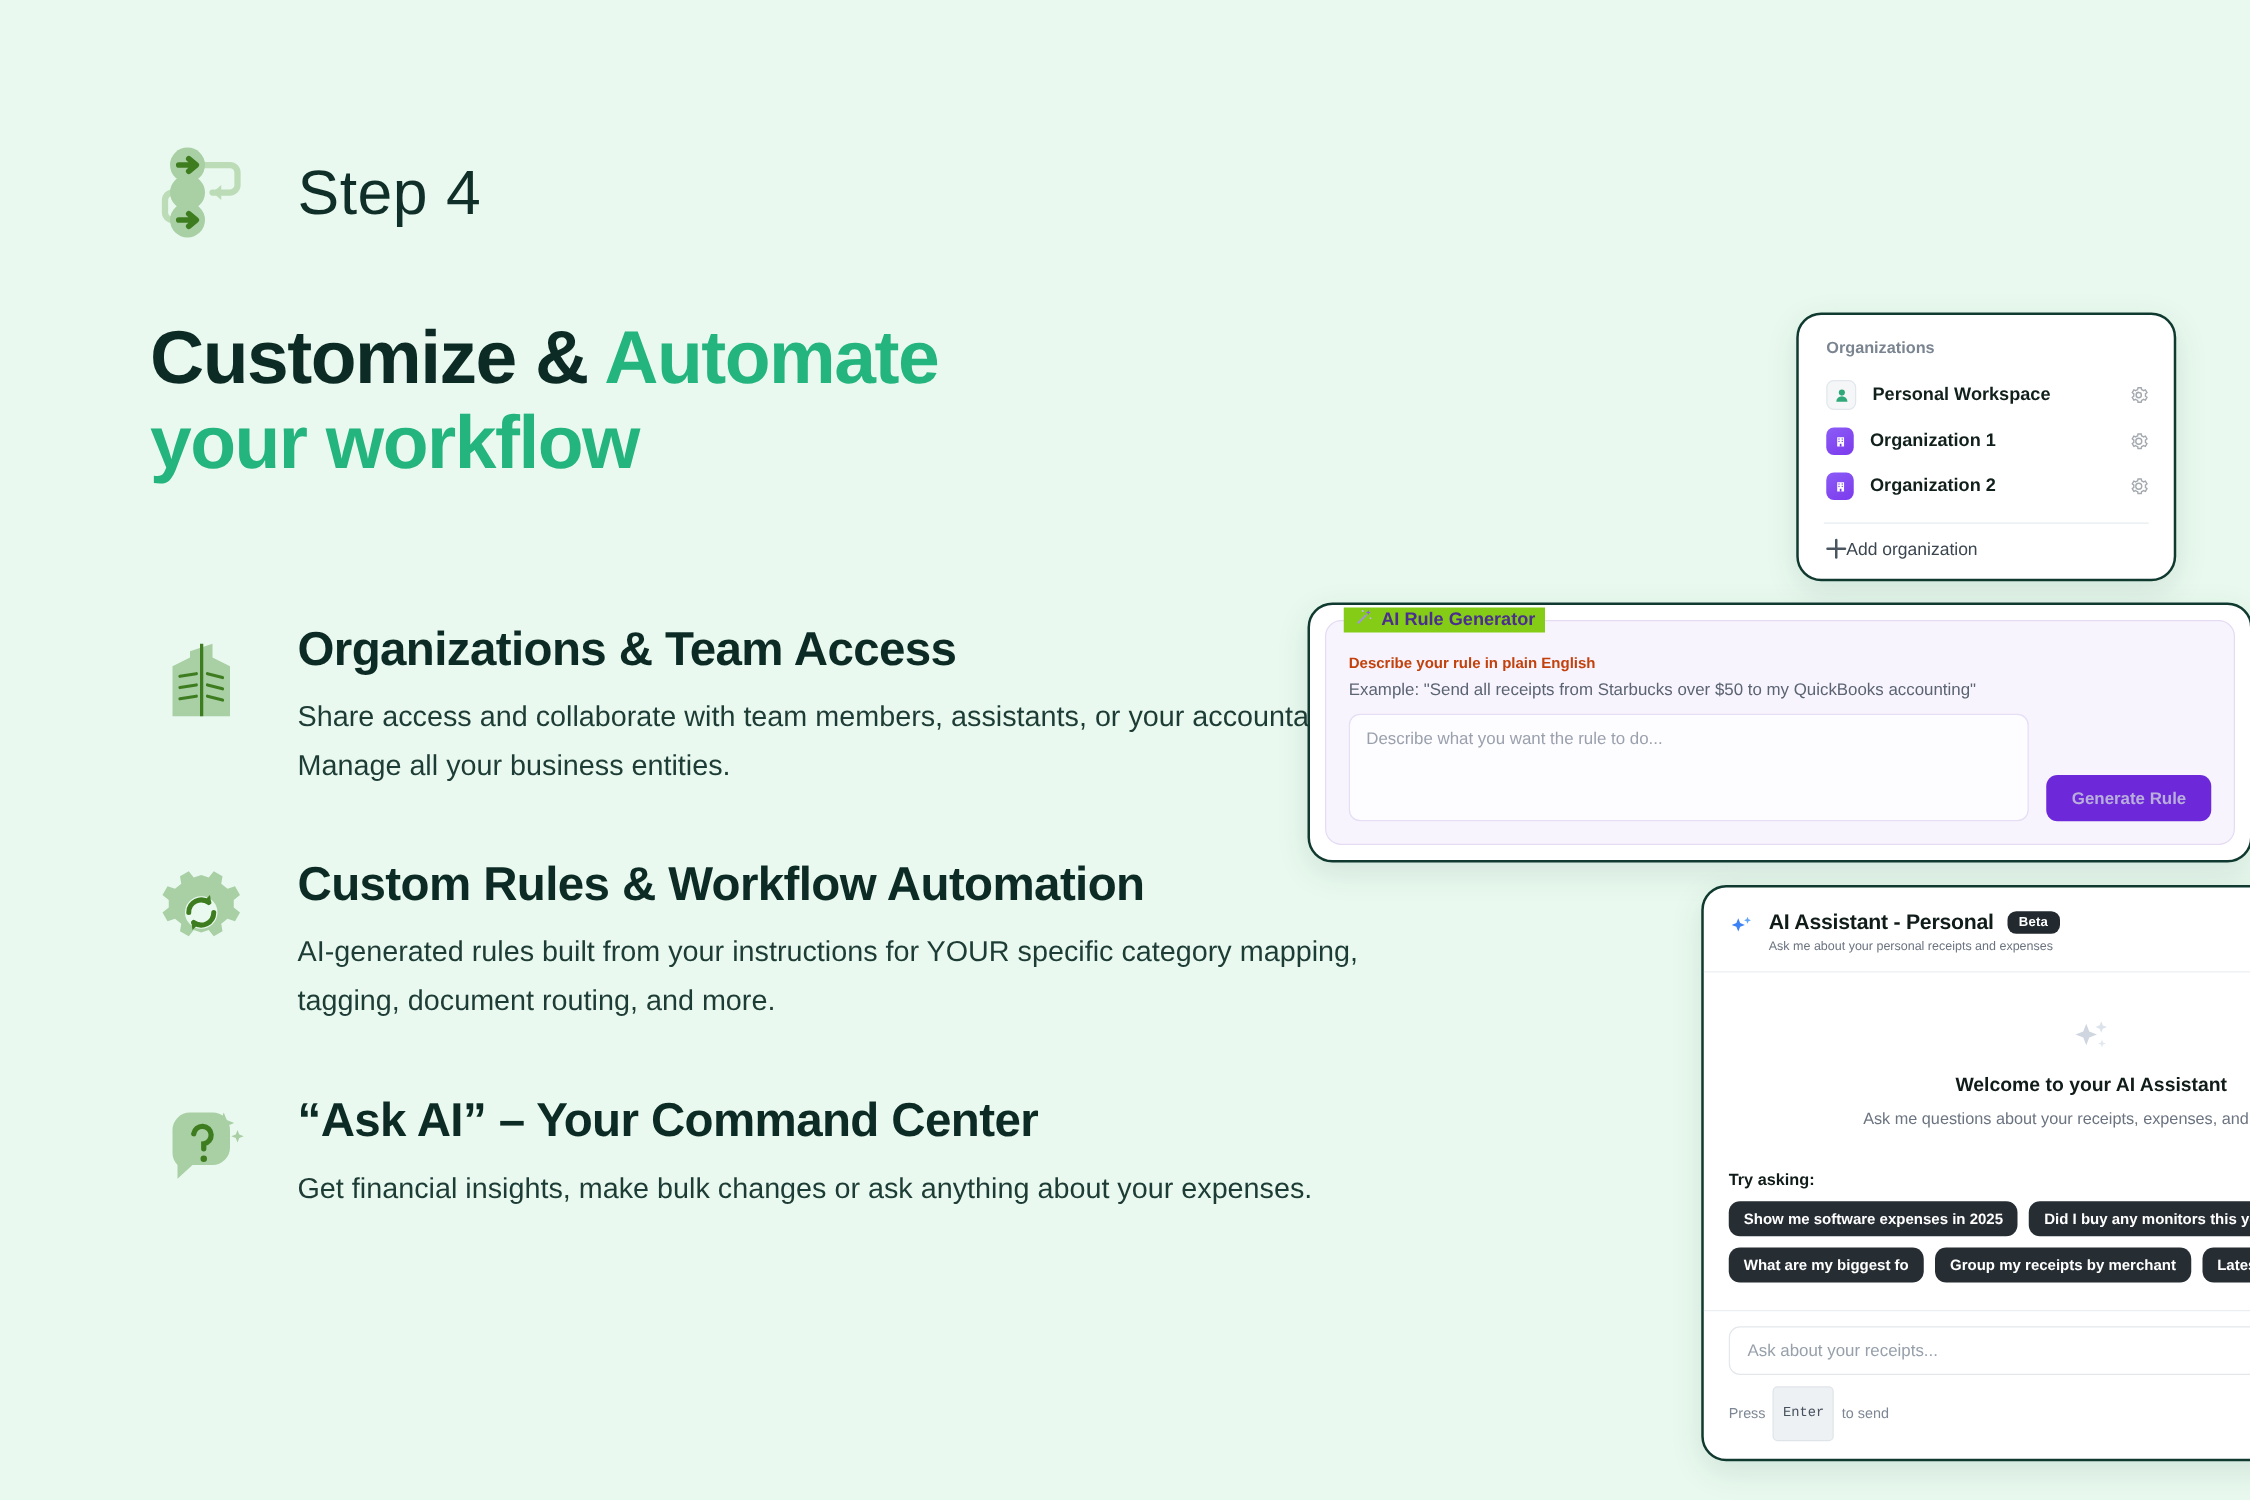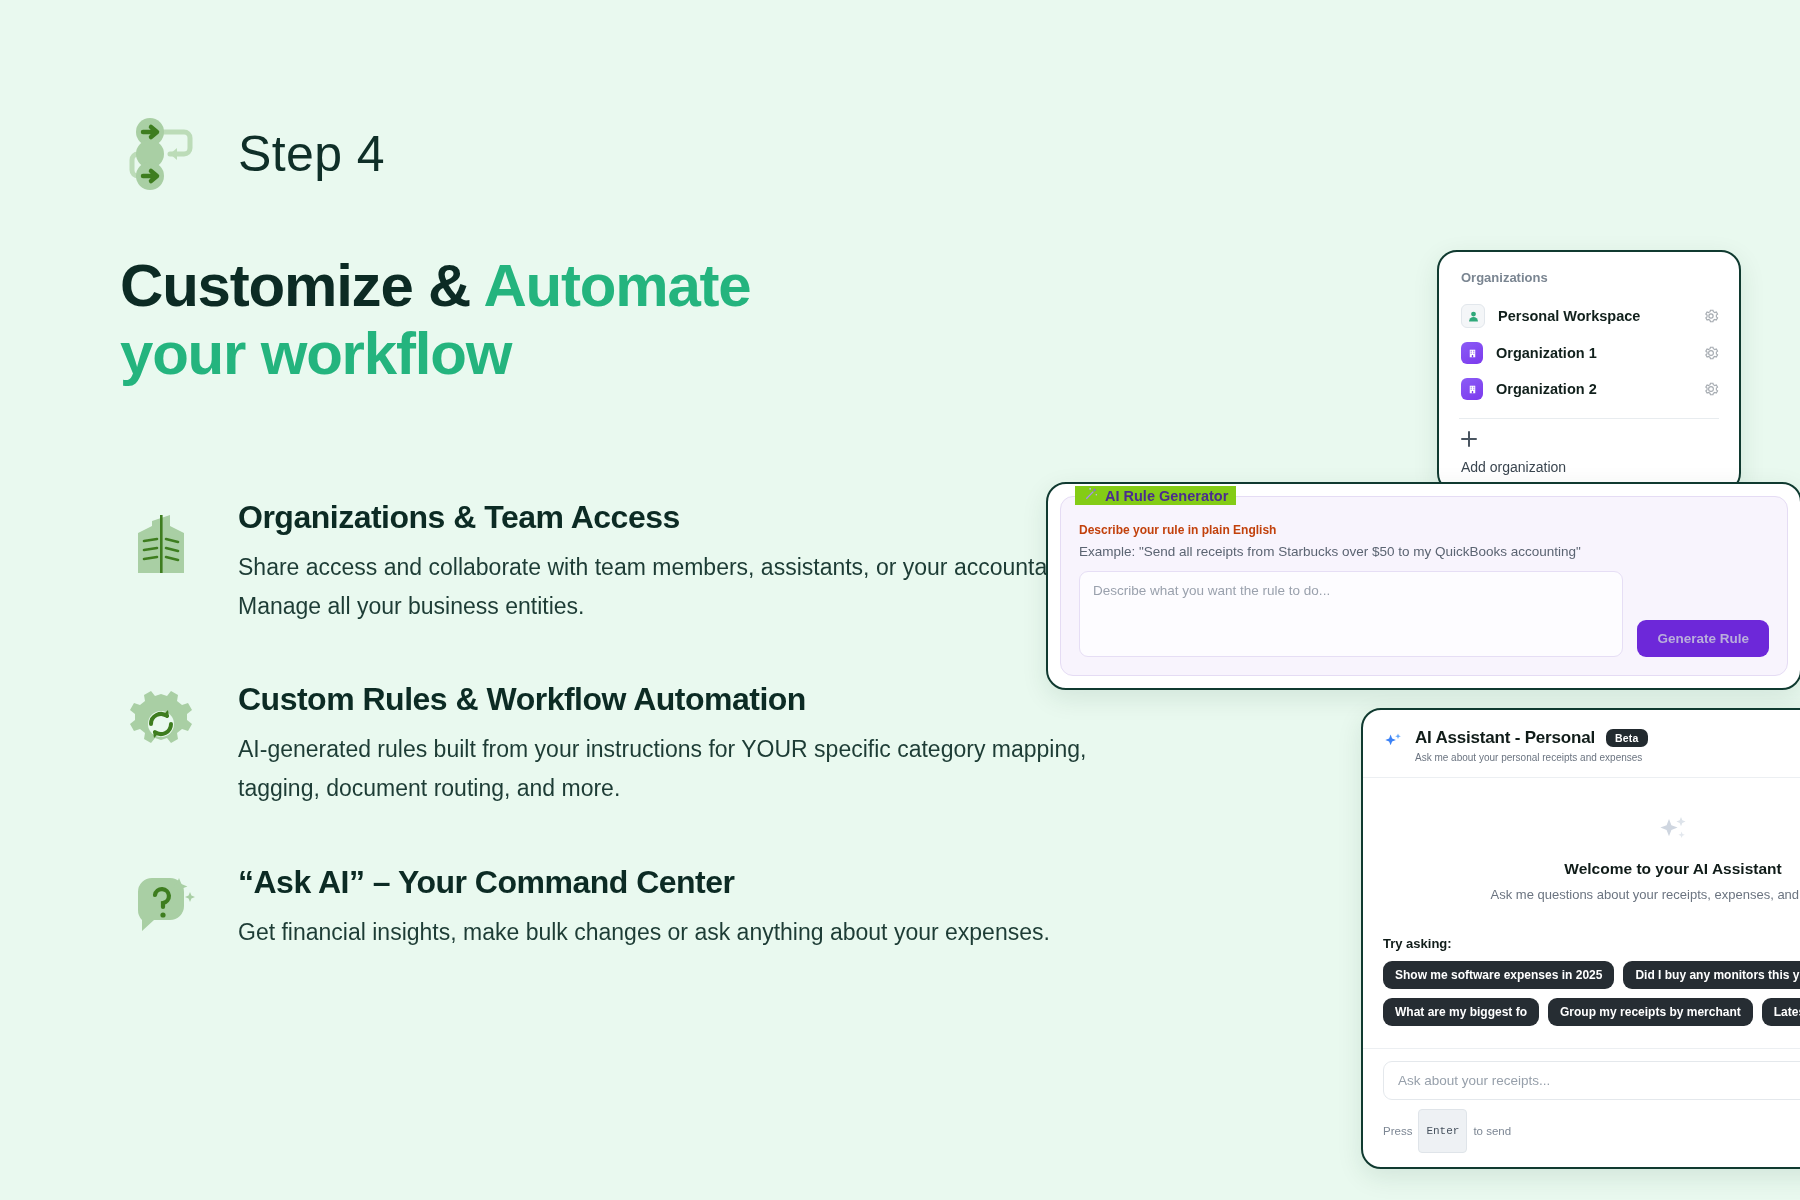--- a/index.html
+++ b/index.html
@@ -19,38 +19,38 @@
   
   .headline{position:absolute;left:120px;top:252px;font-size:60px;line-height:1.14;
     font-weight:800;color:#0c2b24;letter-spacing:-1.2px;max-width:820px;}
   .headline .accent{color:#24b47e;}
 
   
   .features{position:absolute;left:118px;top:495px;width:1010px;}
   .feature{display:flex;gap:34px;margin-bottom:52px;}
   .f-icon{width:86px;height:86px;flex:0 0 86px;position:relative;margin-top:4px;}
   .f-body{padding-top:4px;}
-  .f-title{font-size:32px;font-weight:800;color:#0c2b24;letter-spacing:-.5px;margin-bottom:12px;}
+  .f-title{font-size:38px;font-weight:800;color:#0c2b24;letter-spacing:-.5px;margin-bottom:12px;}
   .f-desc{font-size:23px;line-height:1.68;color:#1d3c35;font-weight:400;max-width:870px;}
 
   
   .ui-card{position:absolute;background:#fff;border:2.5px solid #103a30;border-radius:20px;
     box-shadow:0 8px 26px rgba(12,55,42,.10);}
 
   
   #org-card{left:1437px;top:250px;width:300px;padding:18px 0 14px 0;}
   .org-label{font-size:13px;color:#7a8591;font-weight:600;padding:0 22px 12px 22px;}
   .org-row{display:flex;align-items:center;gap:13px;padding:7px 20px 7px 22px;}
   .org-ico{width:22px;height:22px;border-radius:6px;flex:0 0 22px;display:flex;align-items:center;justify-content:center;}
   .org-ico.personal{background:#f4f6f8;border:1px solid #e2e7ec;}
   .org-ico.purple{background:linear-gradient(150deg,#8b5cf6,#7c3aed);}
   .org-name{font-size:14.5px;font-weight:700;color:#11201c;flex:1;}
   .gear{width:16px;height:16px;opacity:.55;flex:0 0 16px;}
   .org-sep{height:1px;background:#e8ecef;margin:11px 20px 10px 20px;}
-  .org-add{display:flex;align-items:flex-start;gap:12px;padding:2px 20px 2px 22px;flex-direction:column;}
+  .org-add{display:flex;align-items:flex-end;padding:2px 20px 2px 22px;}
   .plus{width:16px;height:16px;position:relative;flex:0 0 16px;}
   .plus:before,.plus:after{content:"";position:absolute;background:#4a5560;border-radius:1px;}
   .plus:before{left:0;top:7px;width:16px;height:2px;}
   .plus:after{top:0;left:7px;height:16px;width:2px;}
   .org-add-txt{font-size:14px;color:#3b4650;font-weight:500;}
 
   
   #rule-card{left:1046px;top:482px;width:728px;padding:12px;}
   .rule-inner{border:1.5px solid #e5dcf4;border-radius:13px;background:#f8f4fd;padding:14px 18px 18px 18px;position:relative;}
   .rule-legend{position:absolute;top:-11px;left:14px;background:#84cc16;padding:0 8px;display:flex;align-items:center;gap:7px;}

